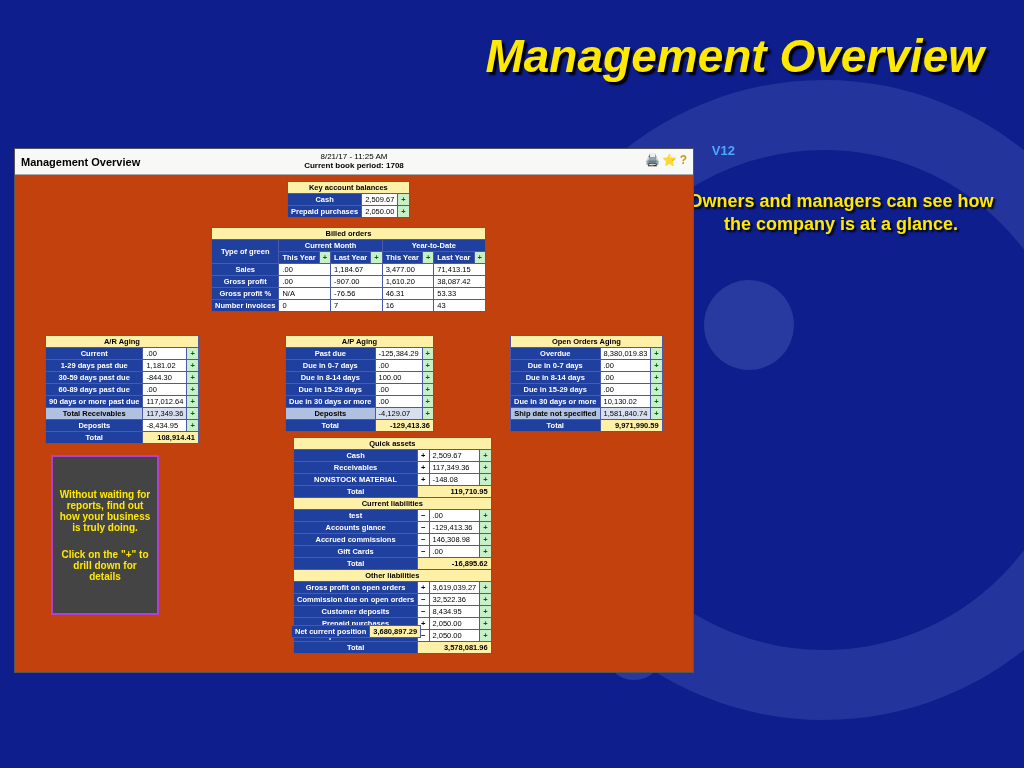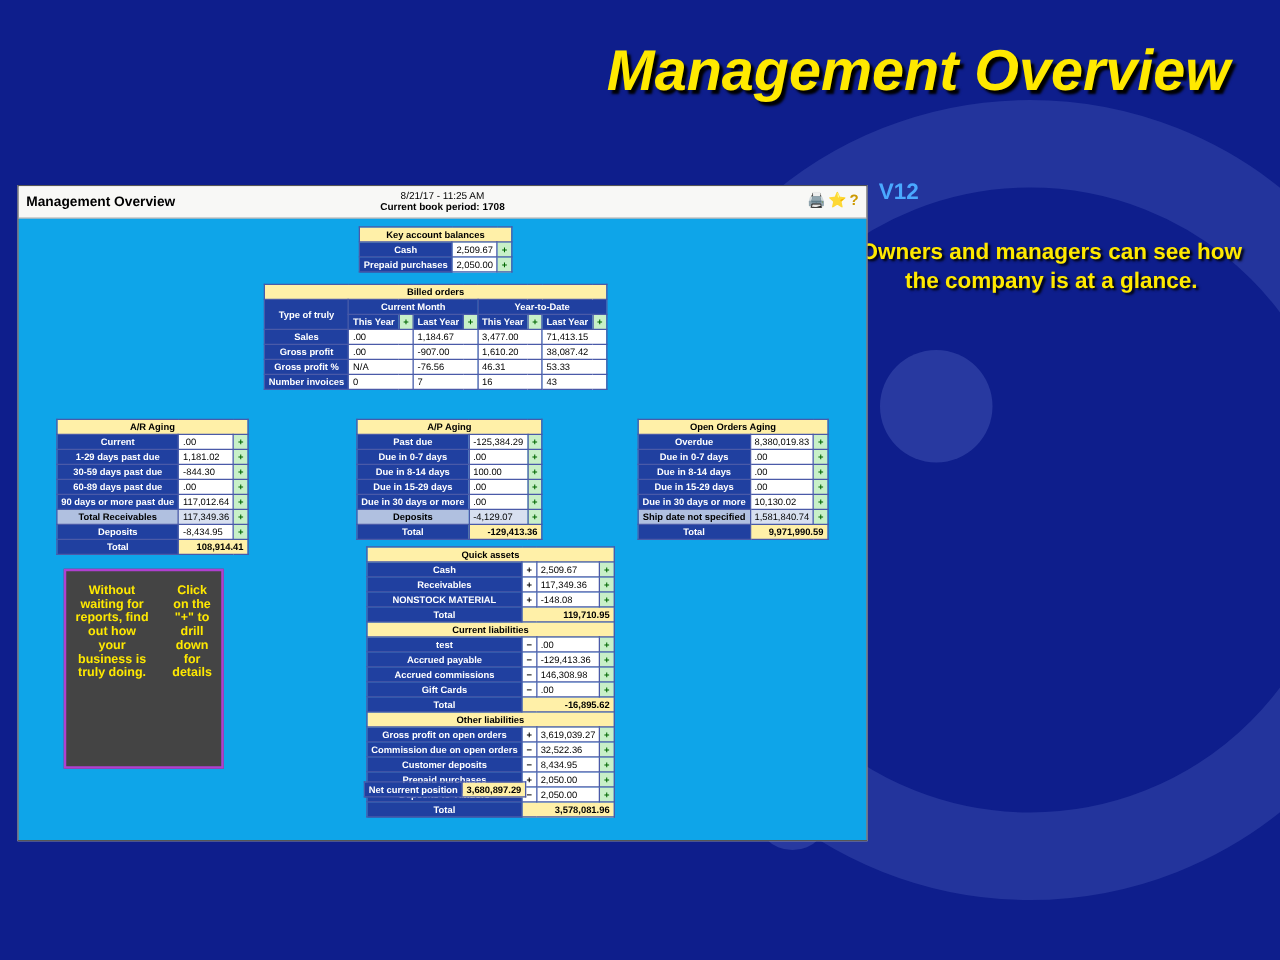--- a/index.html
+++ b/index.html
@@ -52,23 +52,23 @@
     border-bottom: 1px solid #aaa;
     height: 26px;
     display: flex; align-items: center;
     position: relative;
   }
   .app-title { font-weight: bold; font-size: 11px; padding-left: 6px; }
   .app-center { position:absolute; left:0; right:0; text-align:center; font-size:8px; line-height:1.1; }
   .app-center b { font-weight:bold; }
   .app-icons { position:absolute; right:6px; top:4px; display:flex; gap:2px; align-items:center; }
   .app-icons span { font-size:12px; }
-  .v12 { position:absolute; right:-42px; top:-6px; color:#4aa8ff; font-size:18px; font-weight:bold; }
-
-  .app-body { position: relative; width:100%; height: calc(100% - 26px); background:#0ea5e9;padding-left:35px; }
+  .v12 { position:absolute; right:-42px; top:-6px; color:#4aa8ff; font-size:13px; font-weight:bold; }
+
+  .app-body { position: relative; width:100%; height: calc(100% - 26px); background:#c2410c;padding-left:35px; }
   .tbl {
     position: absolute;
     border-collapse: collapse;
     font-size: 7.5px;
   }
   .tbl th, .tbl td {
     border: 1px solid #4a5aa8;
     padding: 1px 3px;
     white-space: nowrap;
   }
@@ -76,25 +76,25 @@
   .rowh { background: #2040a0; color:#fff; font-weight:bold; text-align:center; }
   .rowalt { background:#d8e0f0; }
   .val  { background:#fff; text-align:left; }
   .tot  { background:#fff0a8; text-align:right; font-weight:bold; }
   .pls  { background:#c8f0c8; color:#060; text-align:center; font-weight:bold; cursor:pointer; width:10px; }
   .sign { text-align:center; width:12px; font-weight:bold; background:#fff; }
   .net  { background:#2040a0; color:#fff; font-weight:bold; text-align:center; }
 
   .hint {
     position:absolute; left:36px; top:280px;
-    width:128px; height:160px;
+    width:108px; height:160px;
     background:#444; border:2px solid #b040d0;
     color:#ffe900; font-size:10px; font-weight:bold;
     text-align:center; padding:10px 6px;
-    display:flex; flex-direction:row; justify-content:center; gap:16px;
+    display:flex; flex-direction:column; justify-content:center; gap:16px;
   }
 </style>
 </head>
 <body>
 
 <div class="bg-circle"></div>
 <div class="bg-dot" style="width:90px;height:90px;right:230px;top:280px"></div>
 <div class="bg-dot" style="width:60px;height:60px;right:360px;top:620px"></div>
 
 <div class="slide-title">Management Overview</div>
@@ -136,21 +136,21 @@
           </tr>
     </tbody>
       </table>
 
     <table class="tbl" style="left:196px; top:52px">
       <tbody>
           <tr>
             <th class="hdr" colspan="9">Billed orders</th>
           </tr>
       <tr>
-        <td class="rowh" rowspan="2">Type of truly</td>
+        <td class="rowh" rowspan="2">Type of green</td>
         <td class="rowh" colspan="4">Current Month</td>
         <td class="rowh" colspan="4">Year-to-Date</td>
       </tr>
       <tr>
         <td class="rowh">This Year</td>
             <td class="pls">+</td>
         <td class="rowh">Last Year</td>
             <td class="pls">+</td>
         <td class="rowh">This Year</td>
             <td class="pls">+</td>
@@ -350,21 +350,21 @@
       <tr>
             <th class="hdr" colspan="4">Current liabilities</th>
           </tr>
       <tr>
             <td class="rowh">test</td>
             <td class="sign">−</td>
             <td class="val">.00</td>
             <td class="pls">+</td>
           </tr>
       <tr>
-            <td class="rowh">Accrued payable</td>
+            <td class="rowh">Accounts glance</td>
             <td class="sign">−</td>
             <td class="val">-129,413.36</td>
             <td class="pls">+</td>
           </tr>
       <tr>
             <td class="rowh">Accrued commissions</td>
             <td class="sign">−</td>
             <td class="val">146,308.98</td>
             <td class="pls">+</td>
           </tr>

